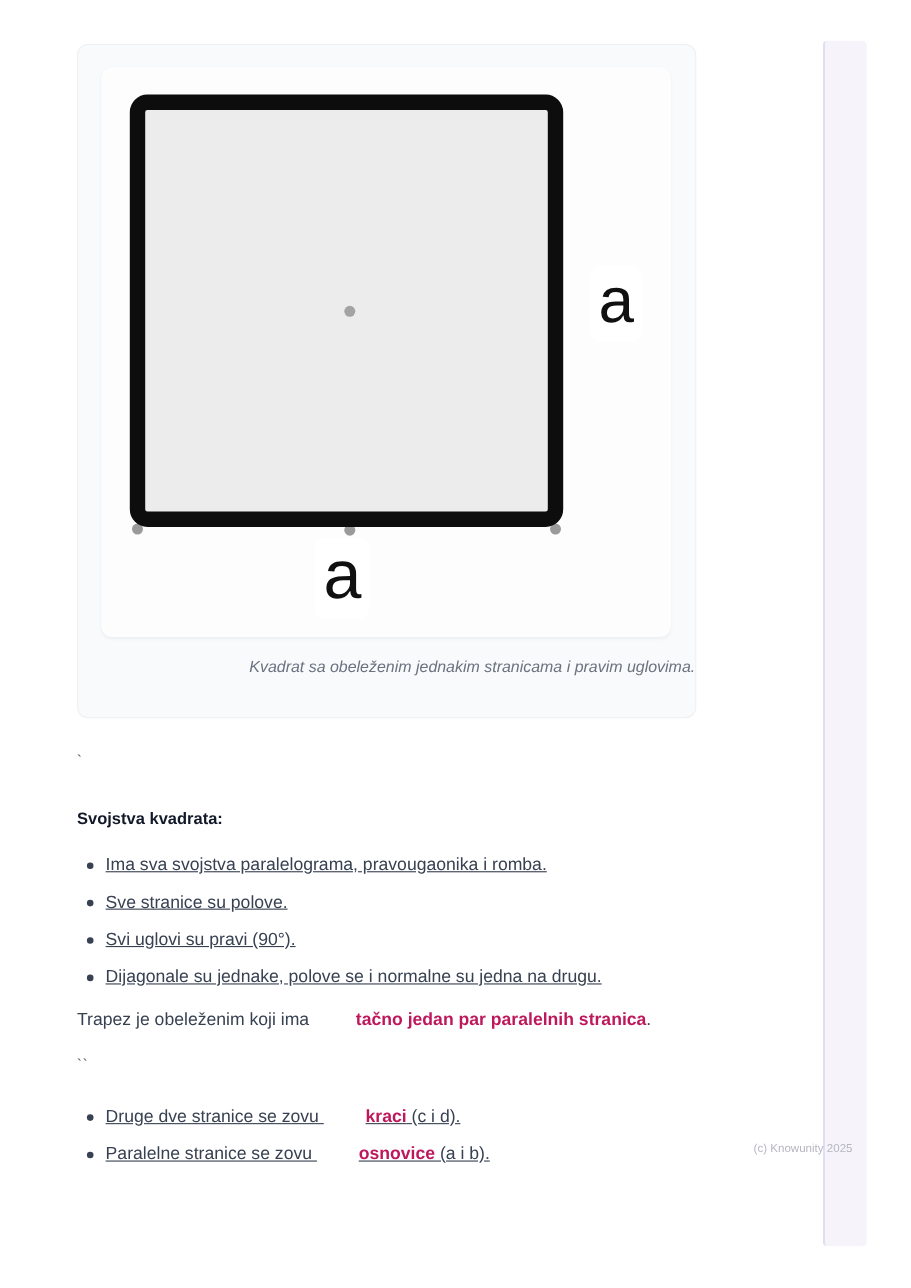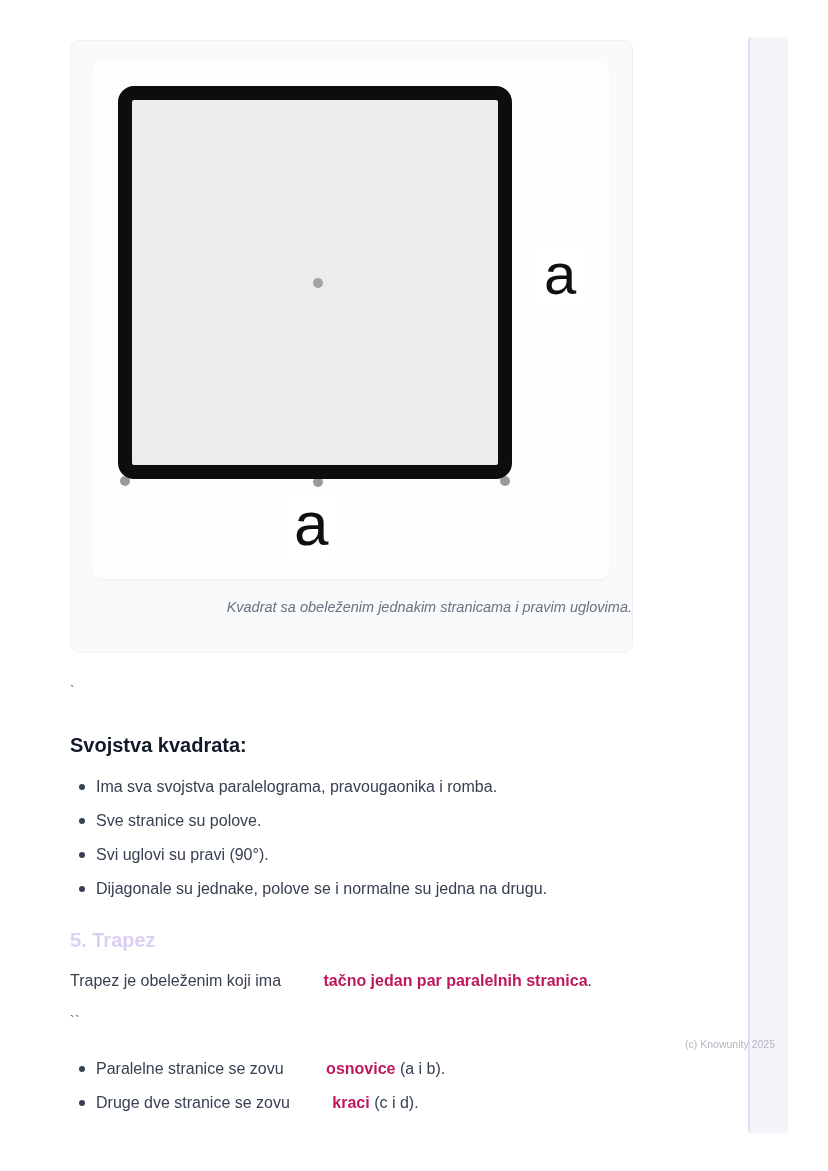--- a/index.html
+++ b/index.html
@@ -80,26 +80,26 @@
 
   .stray-mark {
     margin-top:30px;
     height:16px;
     font-size:13px;
     color:#4b5563;
     letter-spacing:2px;
   }
   .section-heading {
     margin-top:36px;
-    font-size:20px;
+    font-size:15px;
     font-weight:bold;
     color:#111827;
     line-height:20px;
   }
-  ul.bullets { margin-top:22px; list-style:none; }
+  ul.bullets { margin-top:22px; list-style:none;text-decoration:underline; }
   ul.bullets li {
     position:relative;
     padding-left:26px;
     font-size:16px;
     line-height:20px;
     color:#374151;
     margin-bottom:14px;
   }
   ul.bullets li::before {
     content:'';
@@ -165,28 +165,27 @@
 
     <div class="section-heading">Svojstva kvadrata:</div>
 
     <ul class="bullets">
       <li><span>Ima sva svojstva paralelograma, pravougaonika i romba.</span></li>
       <li><span>Sve stranice su polove.</span></li>
       <li><span>Svi uglovi su pravi (90°).</span></li>
       <li><span>Dijagonale su jednake, polove se i normalne su jedna na drugu.</span></li>
     </ul>
 
-    <div class="trapez-heading">5. Trapez</div>
 
     <div class="trapez-intro"><span>Trapez je obeleženim koji ima </span><b>tačno jedan par paralelnih stranica</b><span>.</span></div>
 
     <div class="stray-mark-2">``</div>
 
     <ul class="bullets trapez-list">
+      <li><span>Druge dve stranice se zovu </span><b>kraci</b><span> (c i d).</span></li>
       <li><span>Paralelne stranice se zovu </span><b>osnovice</b><span> (a i b).</span></li>
-      <li><span>Druge dve stranice se zovu </span><b>kraci</b><span> (c i d).</span></li>
     </ul>
 
   </div>
 
   <div class="footer-copyright">(c) Knowunity 2025</div>
 
 </div>
 
 </body></html>

